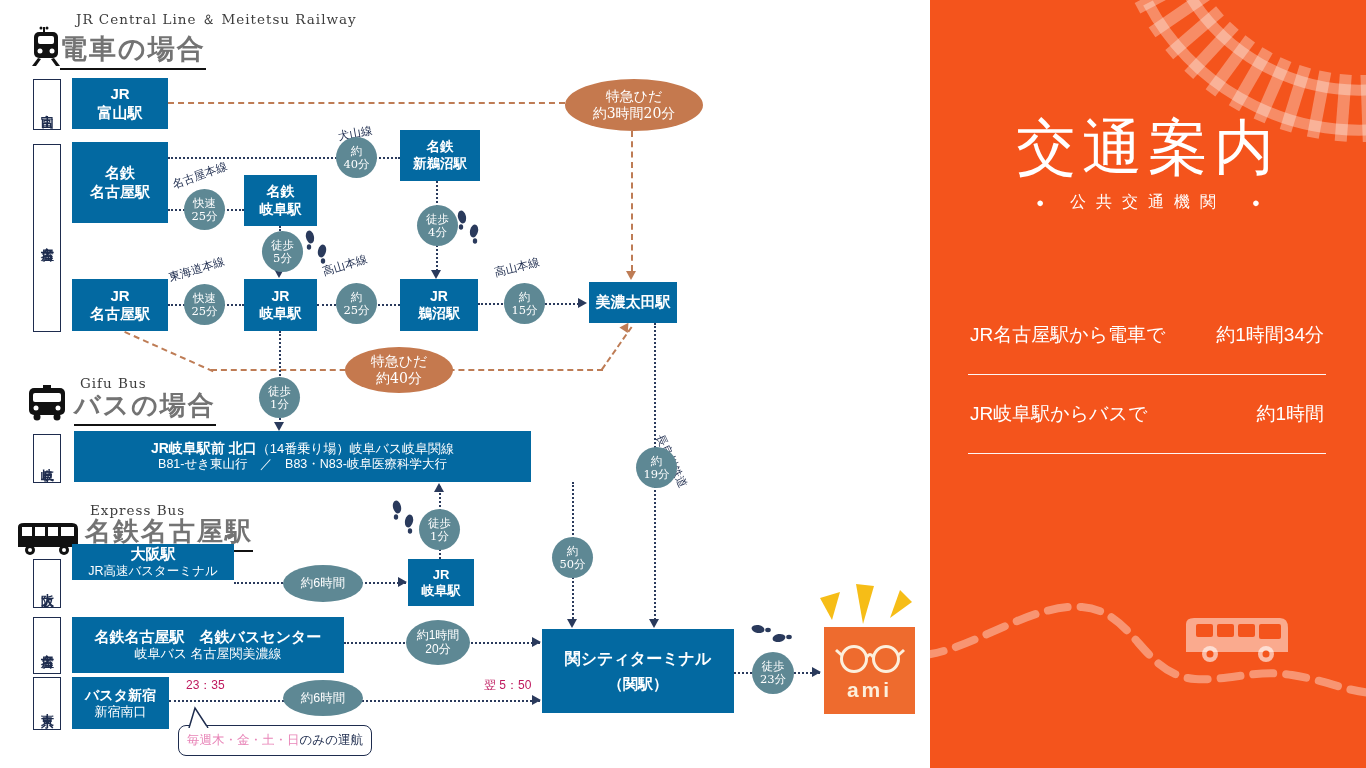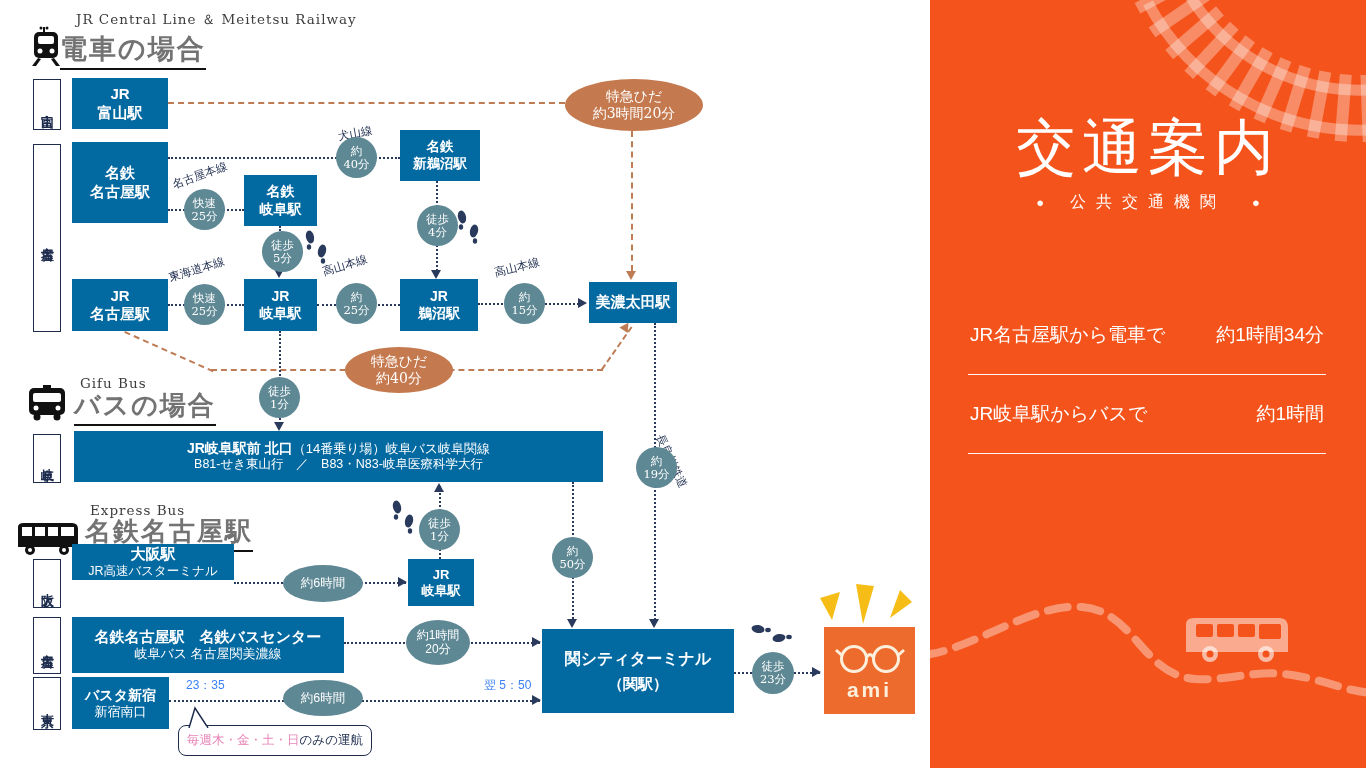--- a/index.html
+++ b/index.html
@@ -26,21 +26,21 @@
   .bdv{position:absolute;border-left:2.5px dashed #BE7C55}
   .bds{position:absolute;border-top:2.5px dashed #BE7C55;transform-origin:0 0}
   .ad,.au,.ar{position:absolute;width:0;height:0}
   .ad{border-left:5.5px solid transparent;border-right:5.5px solid transparent;border-top:9px solid #2A3A5C}
   .au{border-left:5.5px solid transparent;border-right:5.5px solid transparent;border-bottom:9px solid #2A3A5C}
   .ar{border-top:5.5px solid transparent;border-bottom:5.5px solid transparent;border-left:9px solid #2A3A5C}
   .brn.ad{border-top-color:#BE7C55}.brn.au{border-bottom-color:#BE7C55}
   .hen{position:absolute;font-family:"DejaVu Serif",serif;font-size:13.5px;color:#3d3d3d;letter-spacing:1px}
   .hjp{position:absolute;font-family:"DejaVu Serif",serif;font-weight:600;color:#737373;
        border-bottom:2.5px solid #111;padding-bottom:1px;letter-spacing:2px;white-space:nowrap}
-  .tlabel{position:absolute;font-size:12px;color:#3b82f6;white-space:nowrap}
+  .tlabel{position:absolute;font-size:12px;color:#be185d;white-space:nowrap}
   .info-row{display:flex;justify-content:space-between;align-items:flex-start;color:#fff;font-size:19px;
             border-bottom:1px solid rgba(255,255,255,.95);padding:0 2px 26px 2px;margin-bottom:26px;white-space:nowrap}
 </style>
 </head>
 <body>
 
 <div id="page">
 
   <div class="abs" style="left:930px;top:0;width:436px;height:768px;background:#F4541C"></div>
 
@@ -210,21 +210,21 @@
     <span>新鵜沼駅</span>
   </div>
   <div class="sta" style="left:400px;top:279px;width:78px;height:52px;font-size:14px">
     <span>JR</span>
     <span>鵜沼駅</span>
   </div>
   <div class="sta" style="left:589px;top:282px;width:88px;height:41px;font-size:15px">
     <span>美濃太田駅</span>
   </div>
 
-  <div class="sta" style="left:74px;top:431px;width:529px;height:51px;font-weight:normal">
+  <div class="sta" style="left:74px;top:431px;width:457px;height:51px;font-weight:normal">
     <div style="font-size:13px">
       <span style="font-weight:bold;font-size:14px">JR岐阜駅前 北口</span><span>（14番乗り場）岐阜バス岐阜関線</span>
     </div>
     <div style="font-size:12.5px">B81-せき東山行　／　B83・N83-岐阜医療科学大行</div>
   </div>
 
   <div class="sta" style="left:72px;top:544px;width:162px;height:36px">
     <span style="font-size:15px">大阪駅</span>
     <span style="font-size:12.5px;font-weight:normal">JR高速バスターミナル</span>
   </div>

